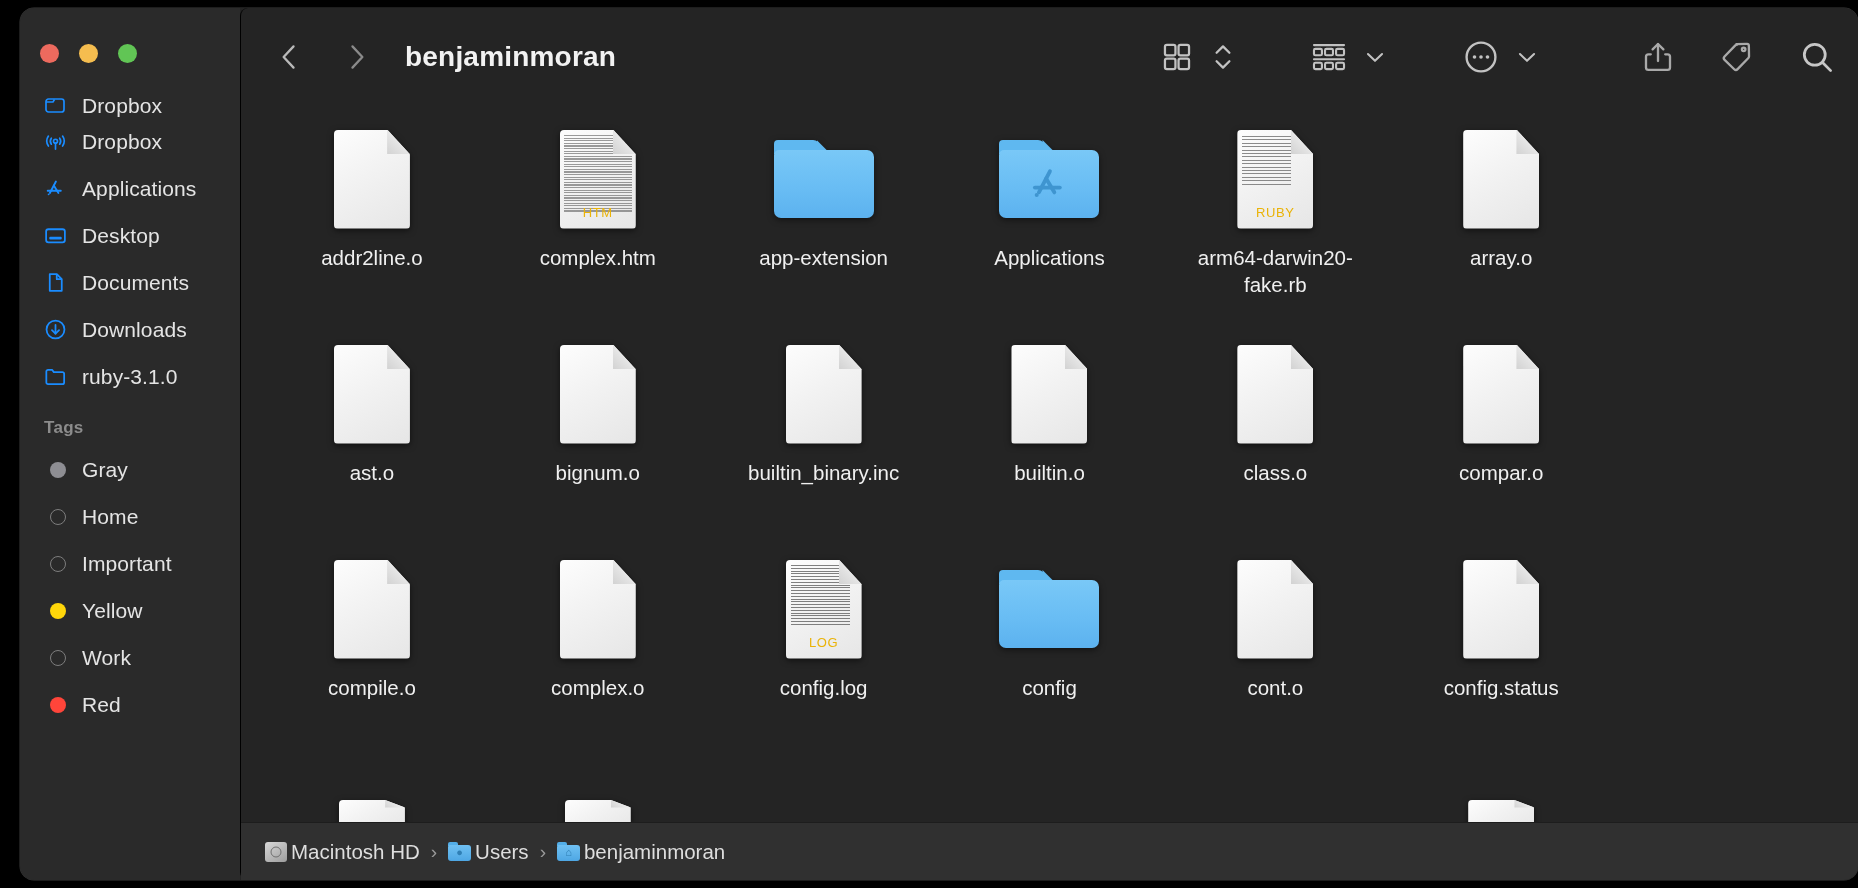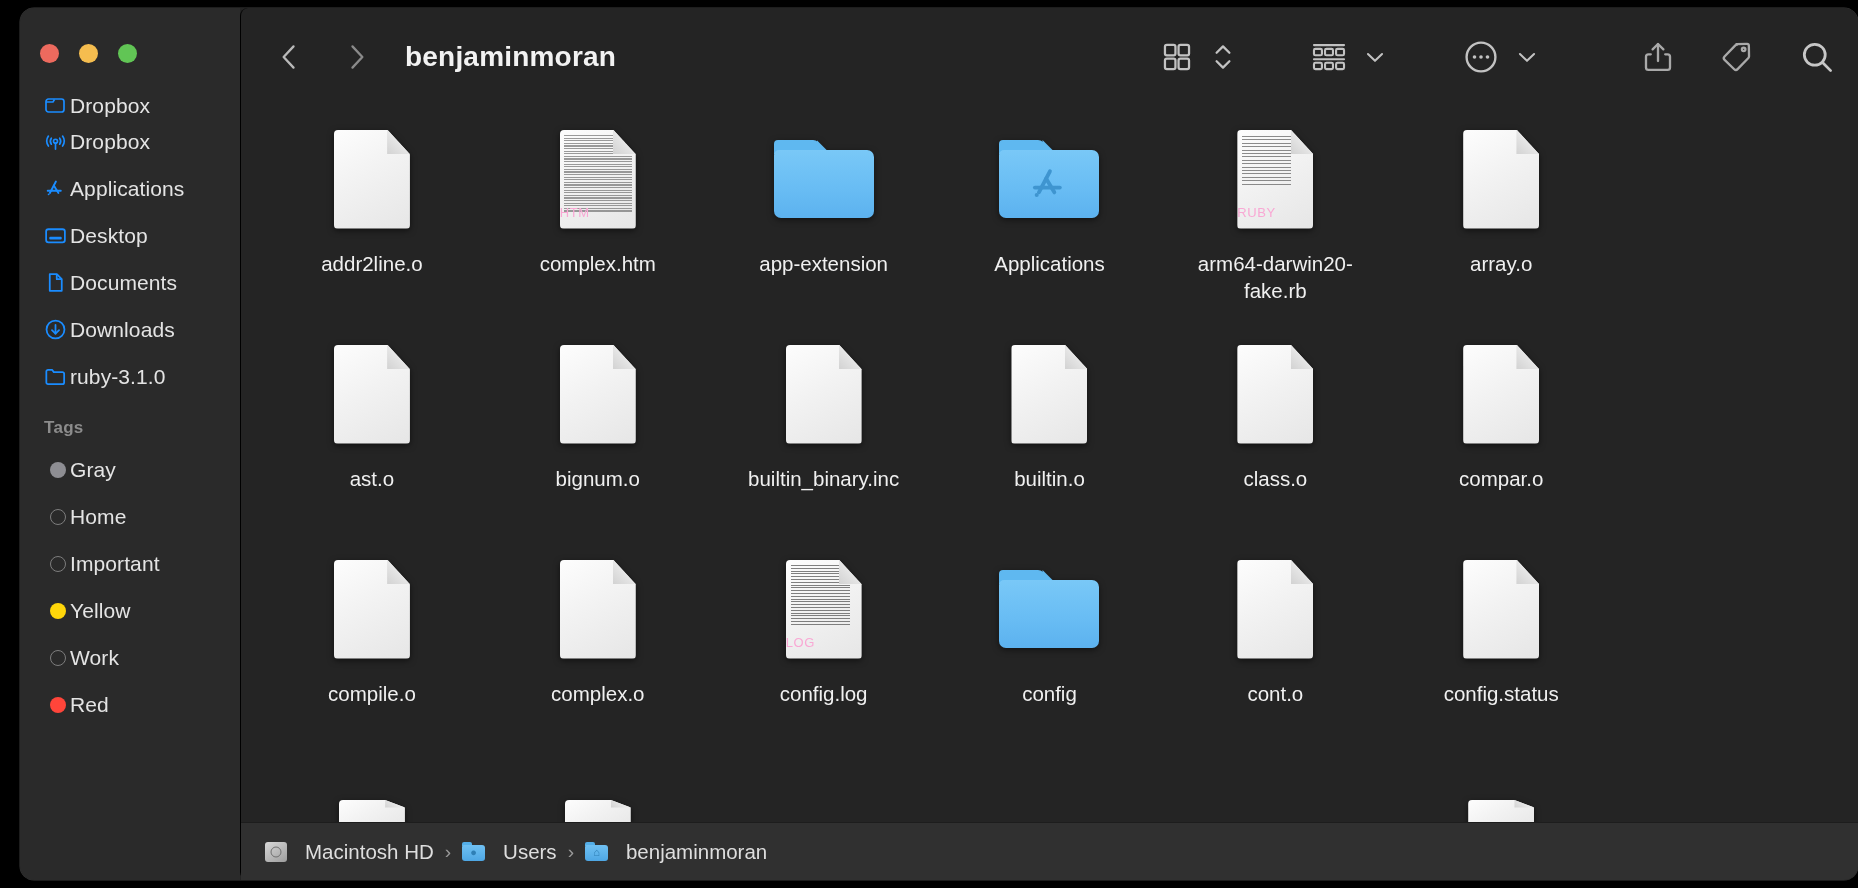--- a/index.html
+++ b/index.html
@@ -34,21 +34,21 @@
   .light.yellow{ background:#f5bd4f; }
   .light.green{ background:#61c555; }
   #side-scroll{
     position:absolute; top:80px; left:0; right:0; bottom:0;
     padding-top:0;
   }
   .side-item{
     display:flex; align-items:center;
     height:47px;
     padding-left:22px;
-    gap:2px;
+    gap:14px;
     color:#e4e4e4;
     font-size:21px;
     letter-spacing:0.1px;
   }
   .side-item.cut{ height:30px; overflow:hidden; align-items:flex-end; }
   .side-icon{
     width:26px; height:26px; flex:0 0 26px;
     display:flex; align-items:center; justify-content:center;
     color:#1a8cff;
   }
@@ -106,21 +106,20 @@
   .cell{
     height:215px;
     display:flex; flex-direction:column;
     align-items:center;
   }
   .icon-box{
     height:130px; width:100%;
     display:flex; align-items:center; justify-content:center;
   }
   .fname{
-    margin-top:6px;
     font-size:20.5px;
     color:#f0f0f0;
     text-align:center;
     line-height:1.32;
     max-width:185px;
     word-break:break-word;
   }
   
   .doc{
     position:relative;
@@ -135,22 +134,22 @@
     overflow:hidden;
   }
   .doc .fold{
     position:absolute; top:0; right:0;
     width:30%; height:25%;
     background:linear-gradient(225deg,#ffffff 0%,#e2e2e2 60%,#d2d2d2 100%);
     clip-path:polygon(0 0, 100% 100%, 0 100%);
   }
   .doc .badge{
     position:absolute; bottom:9px; left:0; right:0;
-    text-align:left;
-    font-size:13px; color:#f9a8d4;
+    text-align:center;
+    font-size:13px; color:#eab308;
     letter-spacing:0.6px;
     font-family:"Liberation Sans", sans-serif;
   }
   .doc .lines{
     position:absolute; top:5px; left:4px; right:4px; bottom:16px;
     background:repeating-linear-gradient(
       to bottom,
       #8e8e8e 0px, #8e8e8e 1px,
       transparent 1px, transparent 3px);
     opacity:.55;
@@ -206,21 +205,21 @@
   #pathbar{
     height:58px; flex:0 0 58px;
     background:#303030;
     border-top:1px solid #1d1d1d;
     display:flex; align-items:center;
     padding-left:24px;
     gap:9px;
     color:#dedede;
     font-size:20.5px;
   }
-  .crumb{ display:flex; align-items:center; gap:18px; }
+  .crumb{ display:flex; align-items:center; gap:4px; }
   .crumb-sep{ color:#9a9a9a; font-size:19px; margin:0 2px; }
   .hd-ico{
     width:22px;height:20px;border-radius:3px;
     background:linear-gradient(145deg,#d8d8d8,#9d9d9d);
     position:relative; flex:0 0 22px;
   }
   .hd-ico:after{
     content:''; position:absolute; left:50%; top:50%;
     width:9px;height:9px;border-radius:50%;
     border:1.5px solid #6f6f6f;

